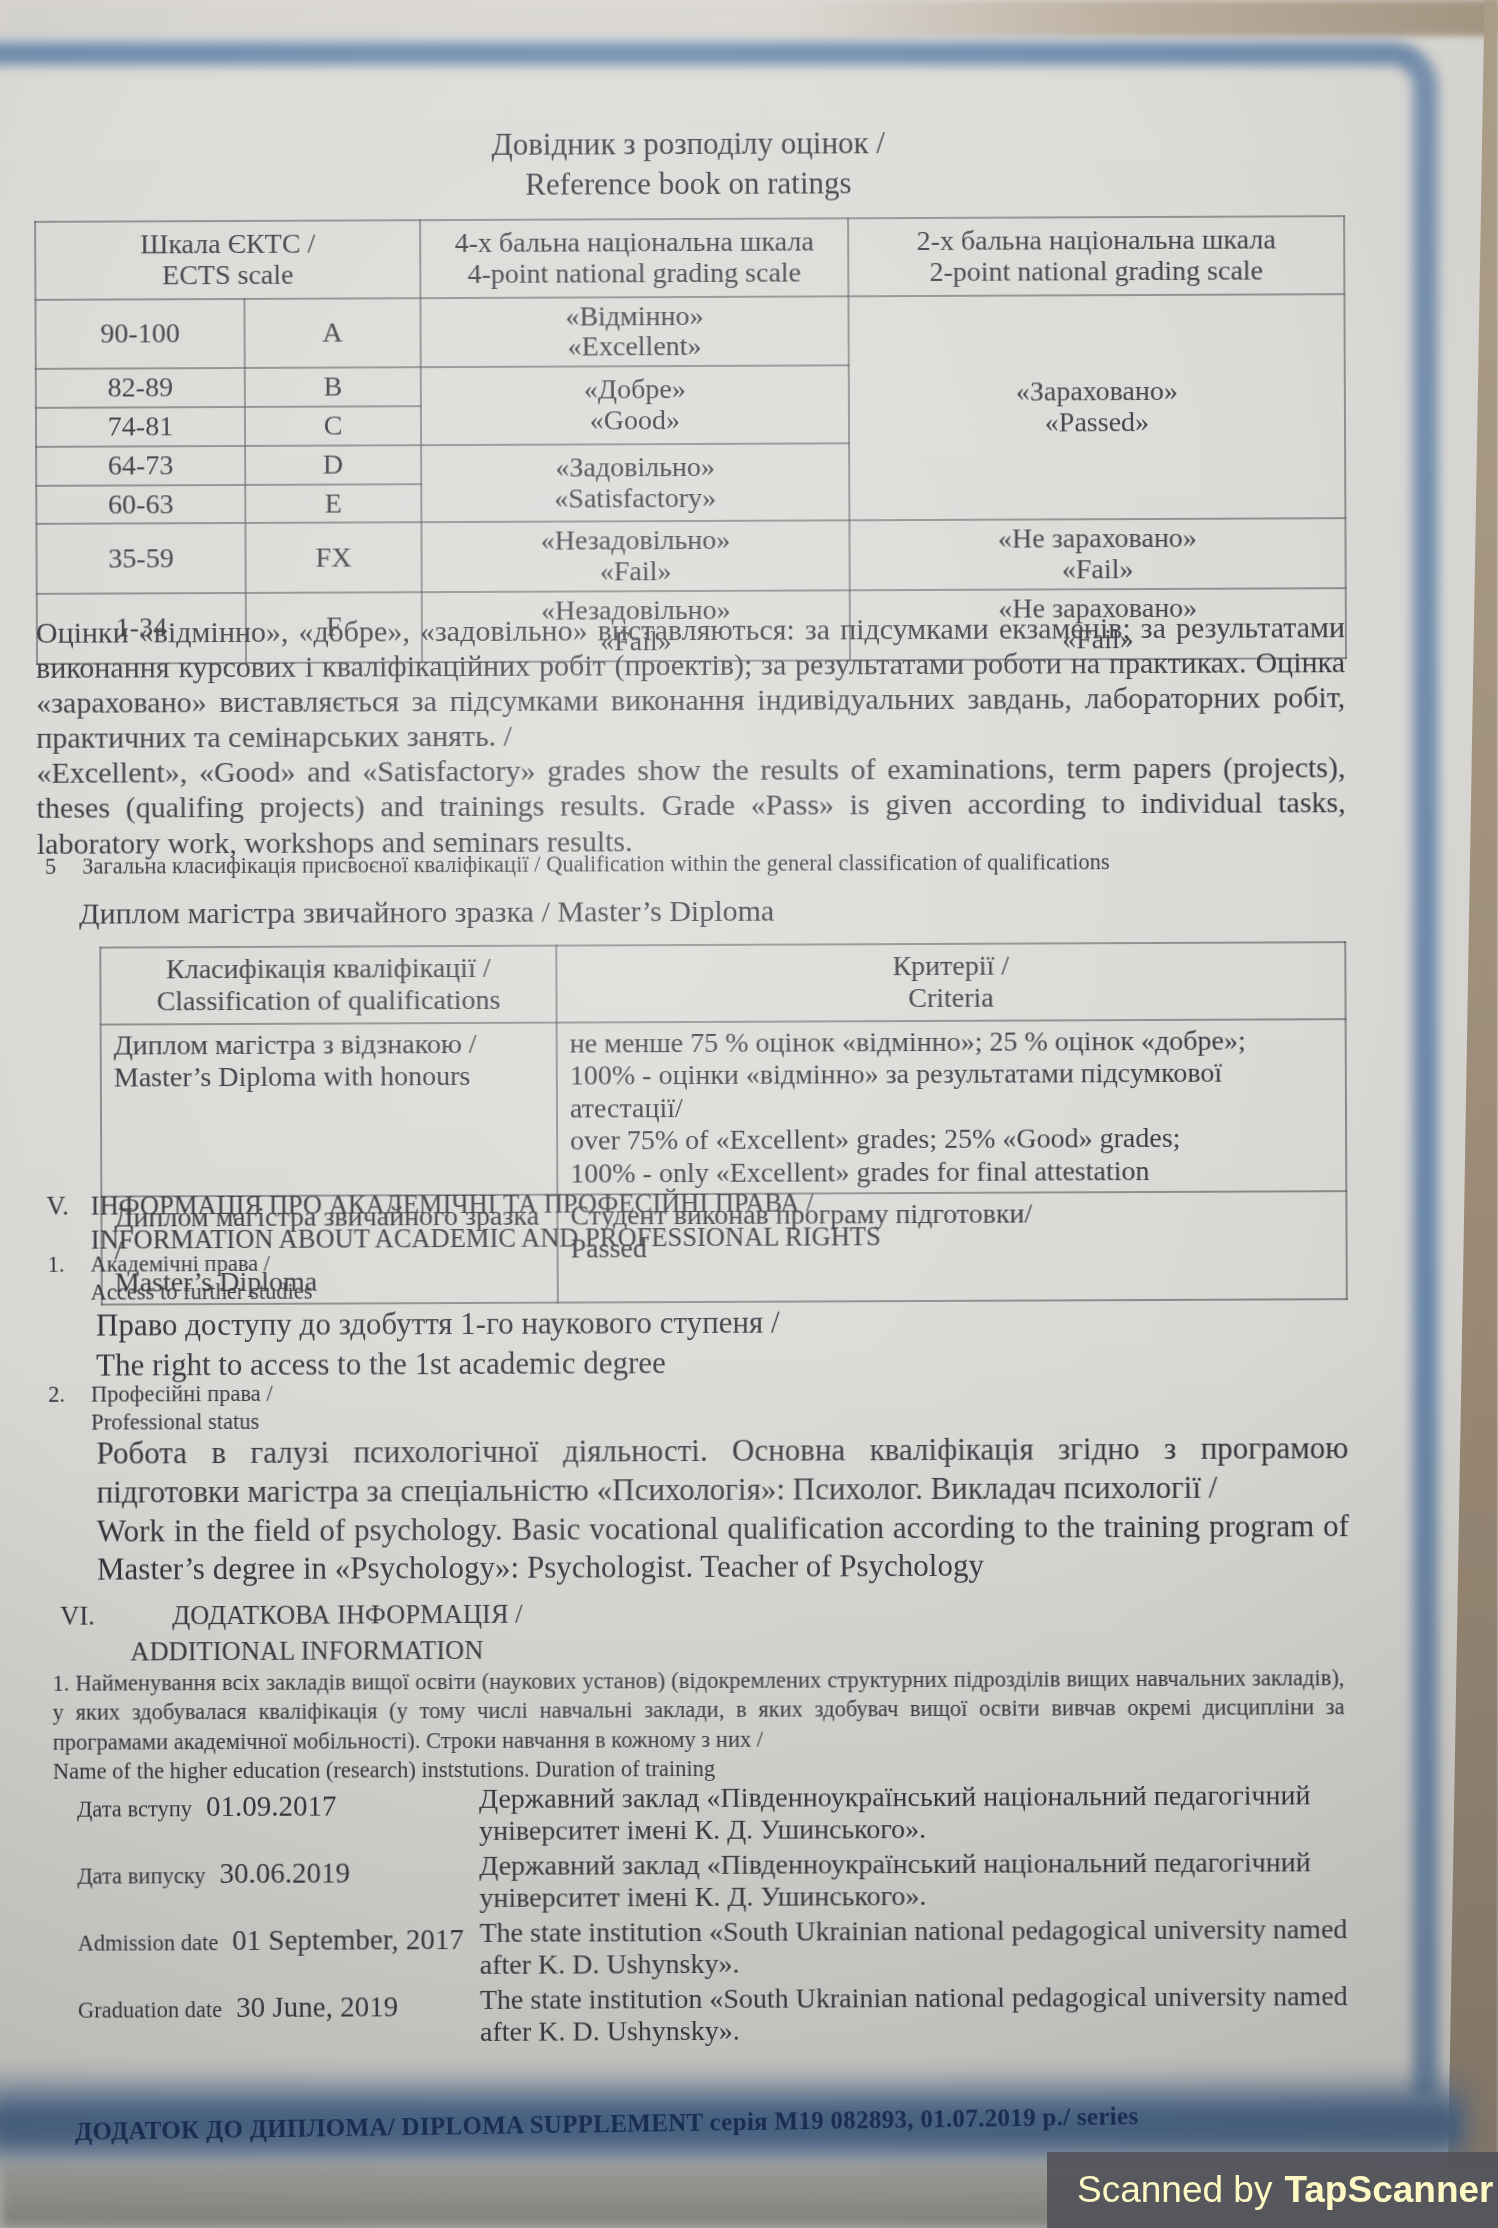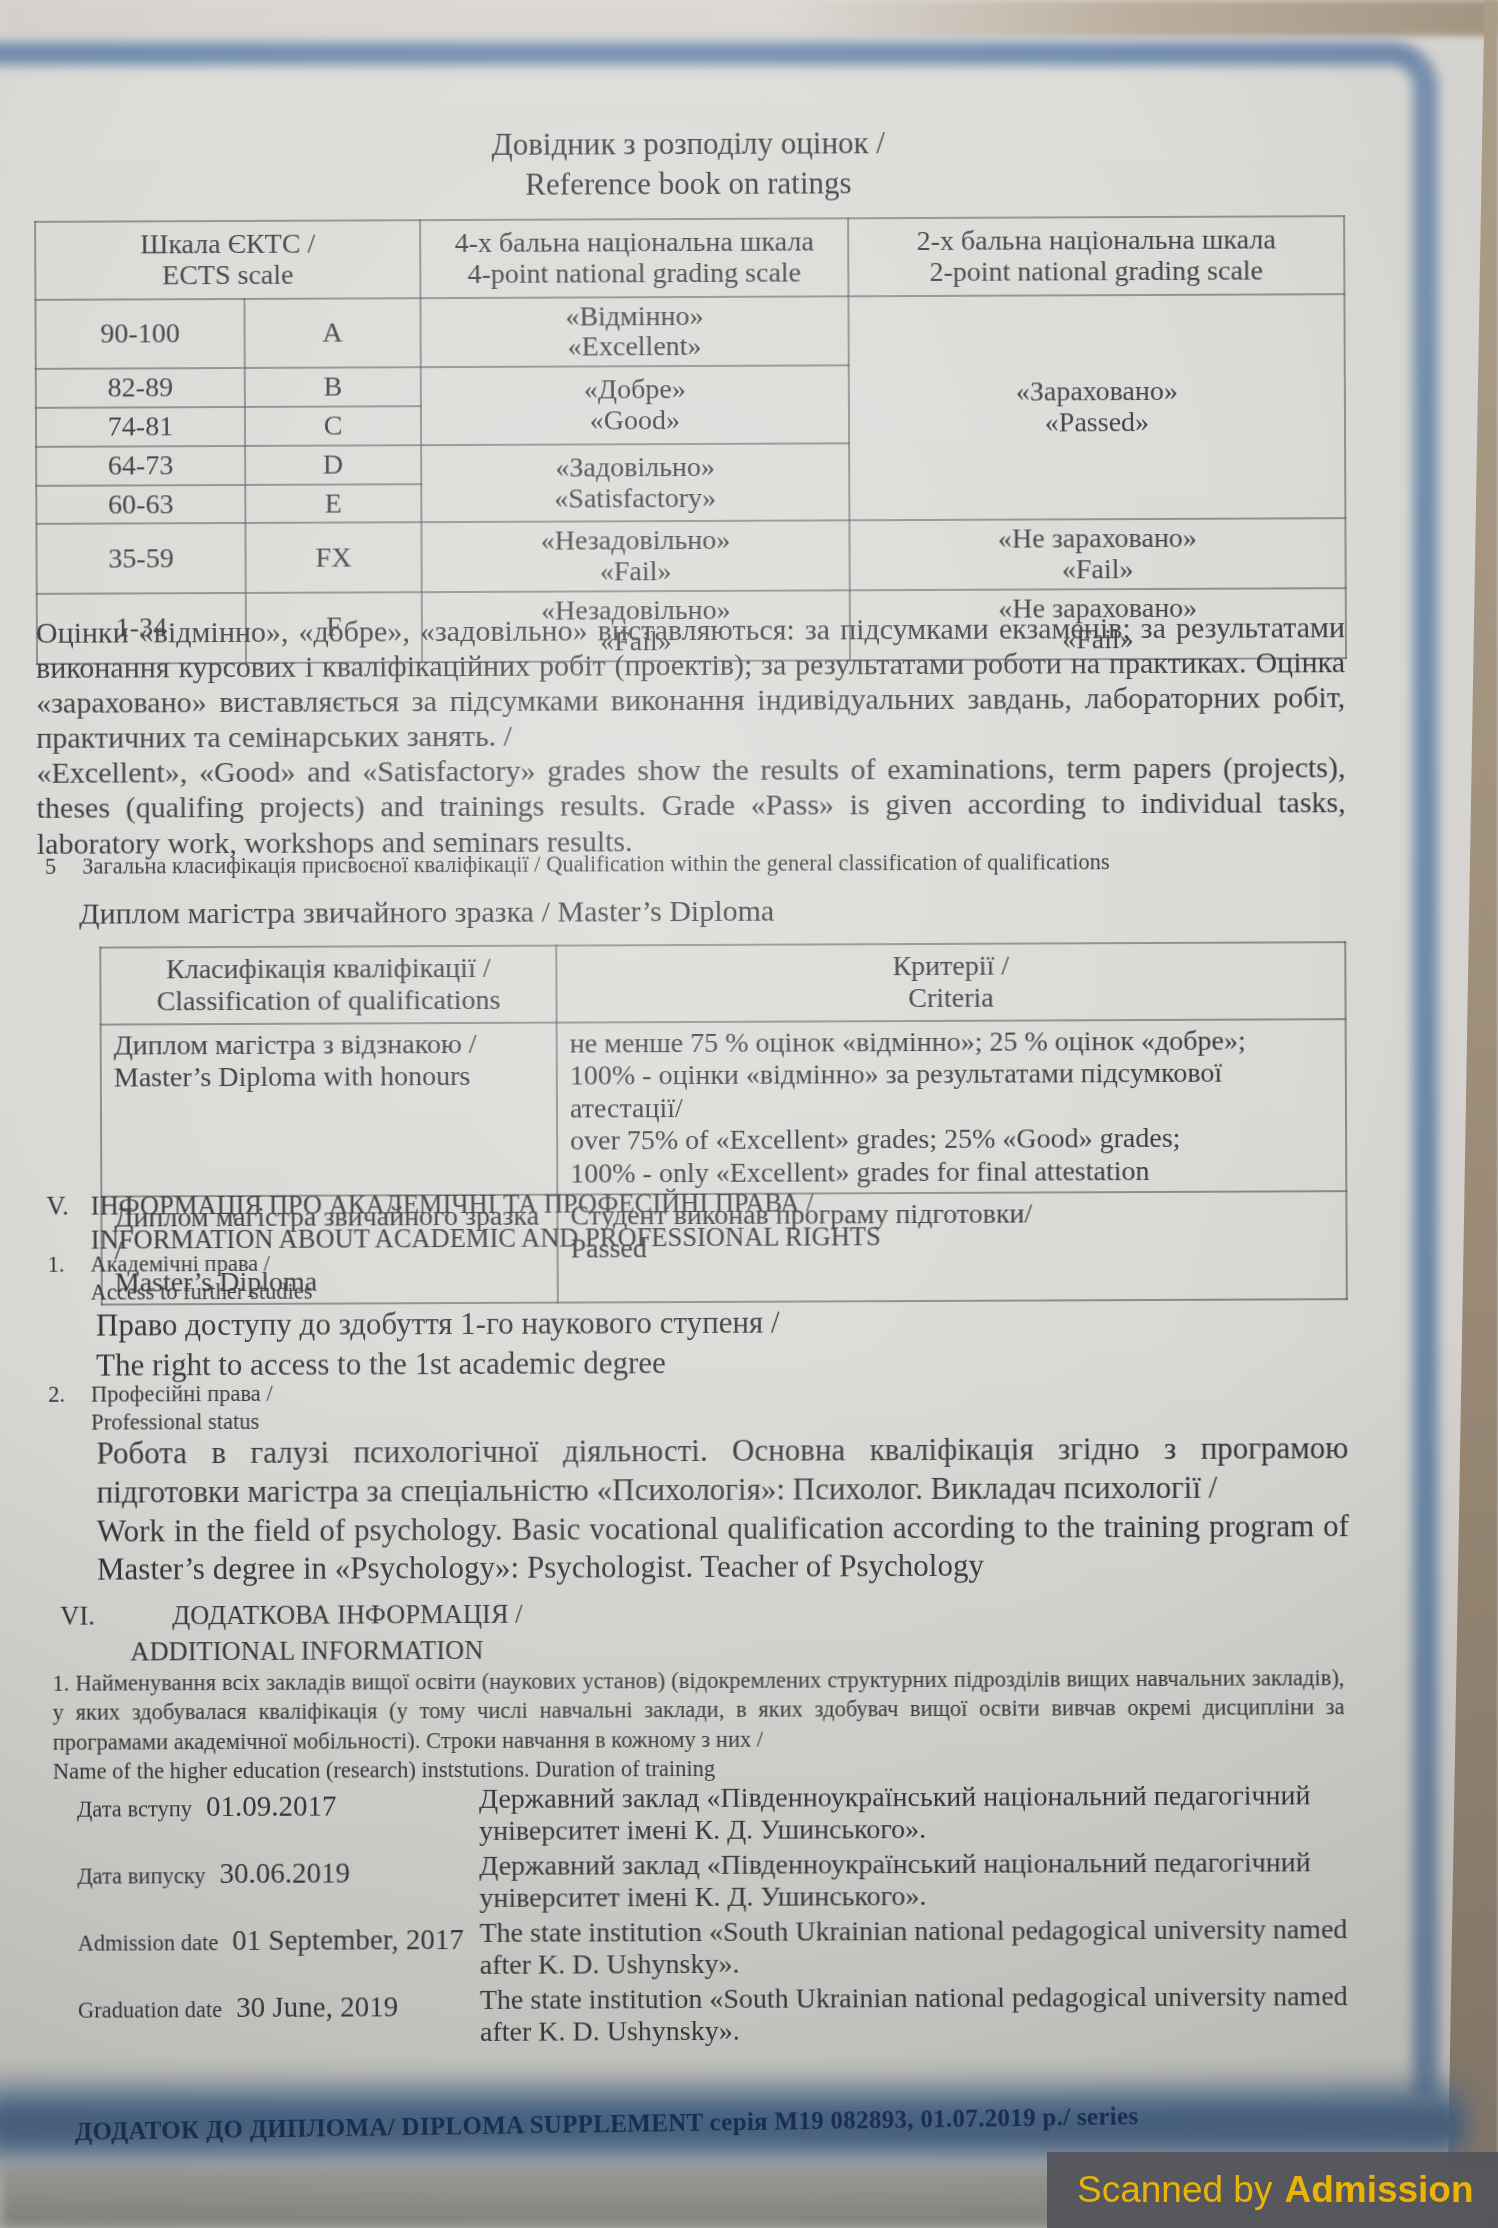--- a/index.html
+++ b/index.html
@@ -79,21 +79,21 @@
   .dlabel .val{font-size:29px;}
   .dinst{width:870px;font-size:28px;line-height:1.14;}
   
   .footer-line{position:absolute;top:2118px;left:75px;width:1000px;z-index:6;
     font-size:25px;font-weight:bold;color:#16294e;letter-spacing:0.3px;
     transform:rotate(-0.85deg);transform-origin:left center;white-space:nowrap;
     opacity:.93;filter:blur(0.5px);font-family:"Liberation Serif","DejaVu Serif",serif;}
   .tapscanner{position:absolute;left:1047px;top:2152px;width:451px;height:76px;z-index:10;
     background:rgba(82,82,90,0.92);display:flex;align-items:center;gap:12px;
     padding-left:30px;box-sizing:border-box;
-    font-family:"Liberation Sans","DejaVu Sans",sans-serif;color:#eab308;font-size:37px;}
+    font-family:"Liberation Sans","DejaVu Sans",sans-serif;color:#fef9c3;font-size:37px;}
   .tapscanner .brand{font-weight:700;}
 </style>
 </head>
 <body>
 
 <div class="desk-top"></div>
 <div class="desk-right"></div>
 <div class="frame"></div>
 <div class="bottom-band"></div>
 <div class="bottom-band-core"></div>
@@ -314,16 +314,16 @@
       <div class="dinst">The state institution «South Ukrainian national pedagogical university named after K. D. Ushynsky».</div>
     </div>
   </div>
 
 </div>
 
 <div class="footer-line">ДОДАТОК ДО ДИПЛОМА/ DIPLOMA SUPPLEMENT серія М19 082893, 01.07.2019 р./ series</div>
 
 <div class="tapscanner">
   <span>Scanned by</span>
-  <span class="brand">Admission</span>
+  <span class="brand">TapScanner</span>
 </div>
 
 <div class="vignette"></div>
 
 </body></html>

